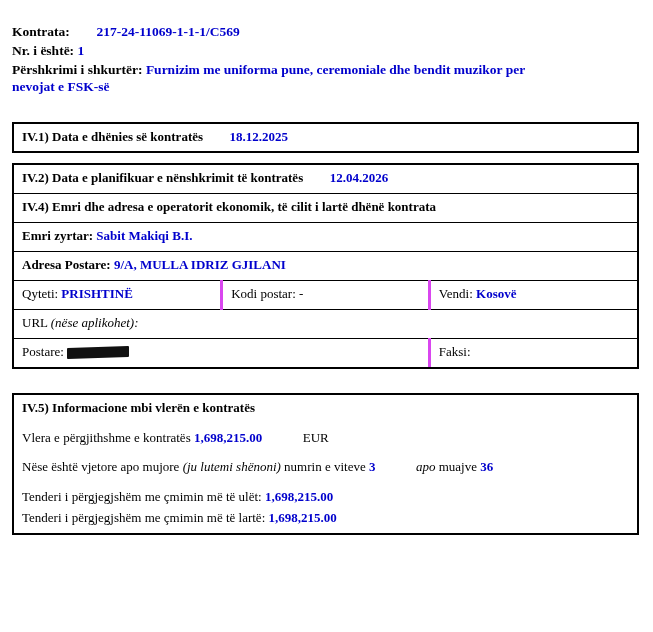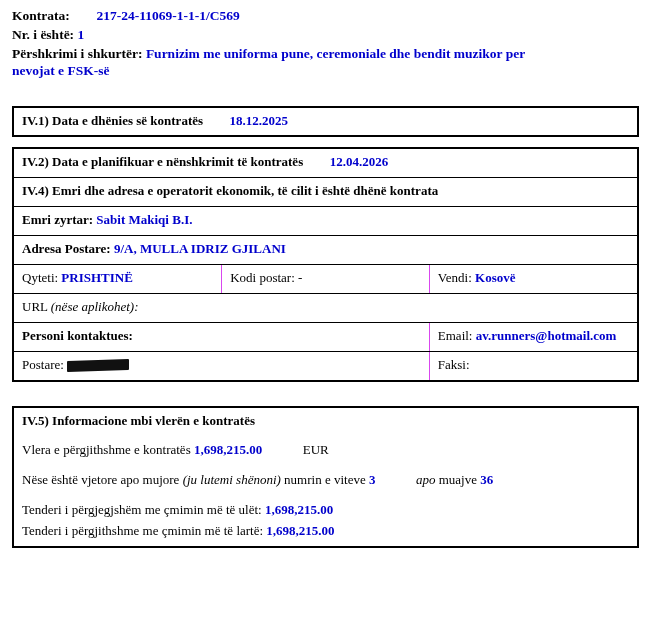--- a/index.html
+++ b/index.html
@@ -10,21 +10,21 @@
   body {
     width: 653px;
     height: 632px;
     font-family: "Liberation Serif", serif;
     color: #000000;
     font-size: 13.5px;
     position: relative;
     overflow: hidden;
   }
   .page {
-    padding: 8px 12px 0 12px;
+    padding: 24px 12px 0 12px;
     box-sizing: border-box;
     width: 549px;
   }
   .blue { color: #0000cc; }
   b, .b { font-weight: bold; }
   .hdr-line {
     margin: 0 0 2px 0;
     line-height: 1.25;
   }
   .hdr-label { font-weight: bold; }
@@ -54,21 +54,21 @@
     margin: 0;
   }
   .outer table.box td {
     border: none;
     border-bottom: 1px solid #000000;
   }
   .outer table.box tr:last-child td {
     border-bottom: none;
   }
   .outer table.box td.vsep {
-    border-left: 1px solid #d946ef;
+    border-left: 3px solid #d946ef;
   }
   .rowpad { padding: 7px 10px 8px 10px; }
   .sec-title { font-weight: bold; }
   .small-italic { font-style: italic; }
   .redacted {
     display: inline-block;
     width: 62px;
     height: 11px;
     background: #111111;
     position: relative;
@@ -126,21 +126,21 @@
       <tbody>
           <tr>
         <td class="rowpad" colspan="3">
           <span class="sec-title">IV.2) Data e planifikuar e nënshkrimit të kontratës</span>
           <span class="em-space-sm"></span>
           <span class="val-em">12.04.2026</span>
         </td>
       </tr>
       <tr>
         <td class="rowpad" colspan="3">
-          <span class="sec-title">IV.4) Emri dhe adresa e operatorit ekonomik, të cilit i është dhënë kontrata</span>
+          <span class="sec-title">IV.4) Emri dhe adresa e operatorit ekonomik, të cilit i lartë dhënë kontrata</span>
         </td>
       </tr>
       <tr>
         <td class="rowpad" colspan="3">
           <span class="b">Emri zyrtar:</span>
           <span class="blue b">Sabit Makiqi B.I.</span>
         </td>
       </tr>
       <tr>
         <td class="rowpad" colspan="3">
@@ -160,30 +160,20 @@
         <td class="rowpad vsep" style="width:32%">
           <span>Vendi:</span>
           <span class="blue b">Kosovë</span>
         </td>
       </tr>
       <tr>
         <td class="rowpad" colspan="3">
           <span>URL</span>
           <span class="small-italic">(nëse aplikohet):</span>
           <span></span>
-        </td>
-      </tr>
-      <tr>
-        <td class="rowpad" colspan="2">
-          <span class="b">Personi kontaktues:</span>
-          <span></span>
-        </td>
-        <td class="rowpad vsep">
-          <span>Email:</span>
-          <span class="blue b">av.runners@hotmail.com</span>
         </td>
       </tr>
       <tr>
         <td class="rowpad" colspan="2">
           <span>Postare:</span>
           <span class="redacted"></span>
         </td>
         <td class="rowpad vsep">
           <span>Faksi:</span>
           <span></span>
@@ -217,21 +207,21 @@
             <span class="em-space"></span>
             <span class="small-italic">apo</span>
             <span>muajve</span>
             <span class="blue b">36</span>
           </div>
           <div class="v5line">
             <span>Tenderi i përgjegjshëm me çmimin më të ulët:</span>
             <span class="blue b">1,698,215.00</span>
           </div>
           <div class="v5line" style="margin-top:4px">
-            <span>Tenderi i përgjithshme me çmimin më të lartë:</span>
+            <span>Tenderi i përgjegjshëm me çmimin më të lartë:</span>
             <span class="blue b">1,698,215.00</span>
           </div>
         </td>
       </tr>
     </tbody>
       </table>
   </div>
 
 </div>
 

